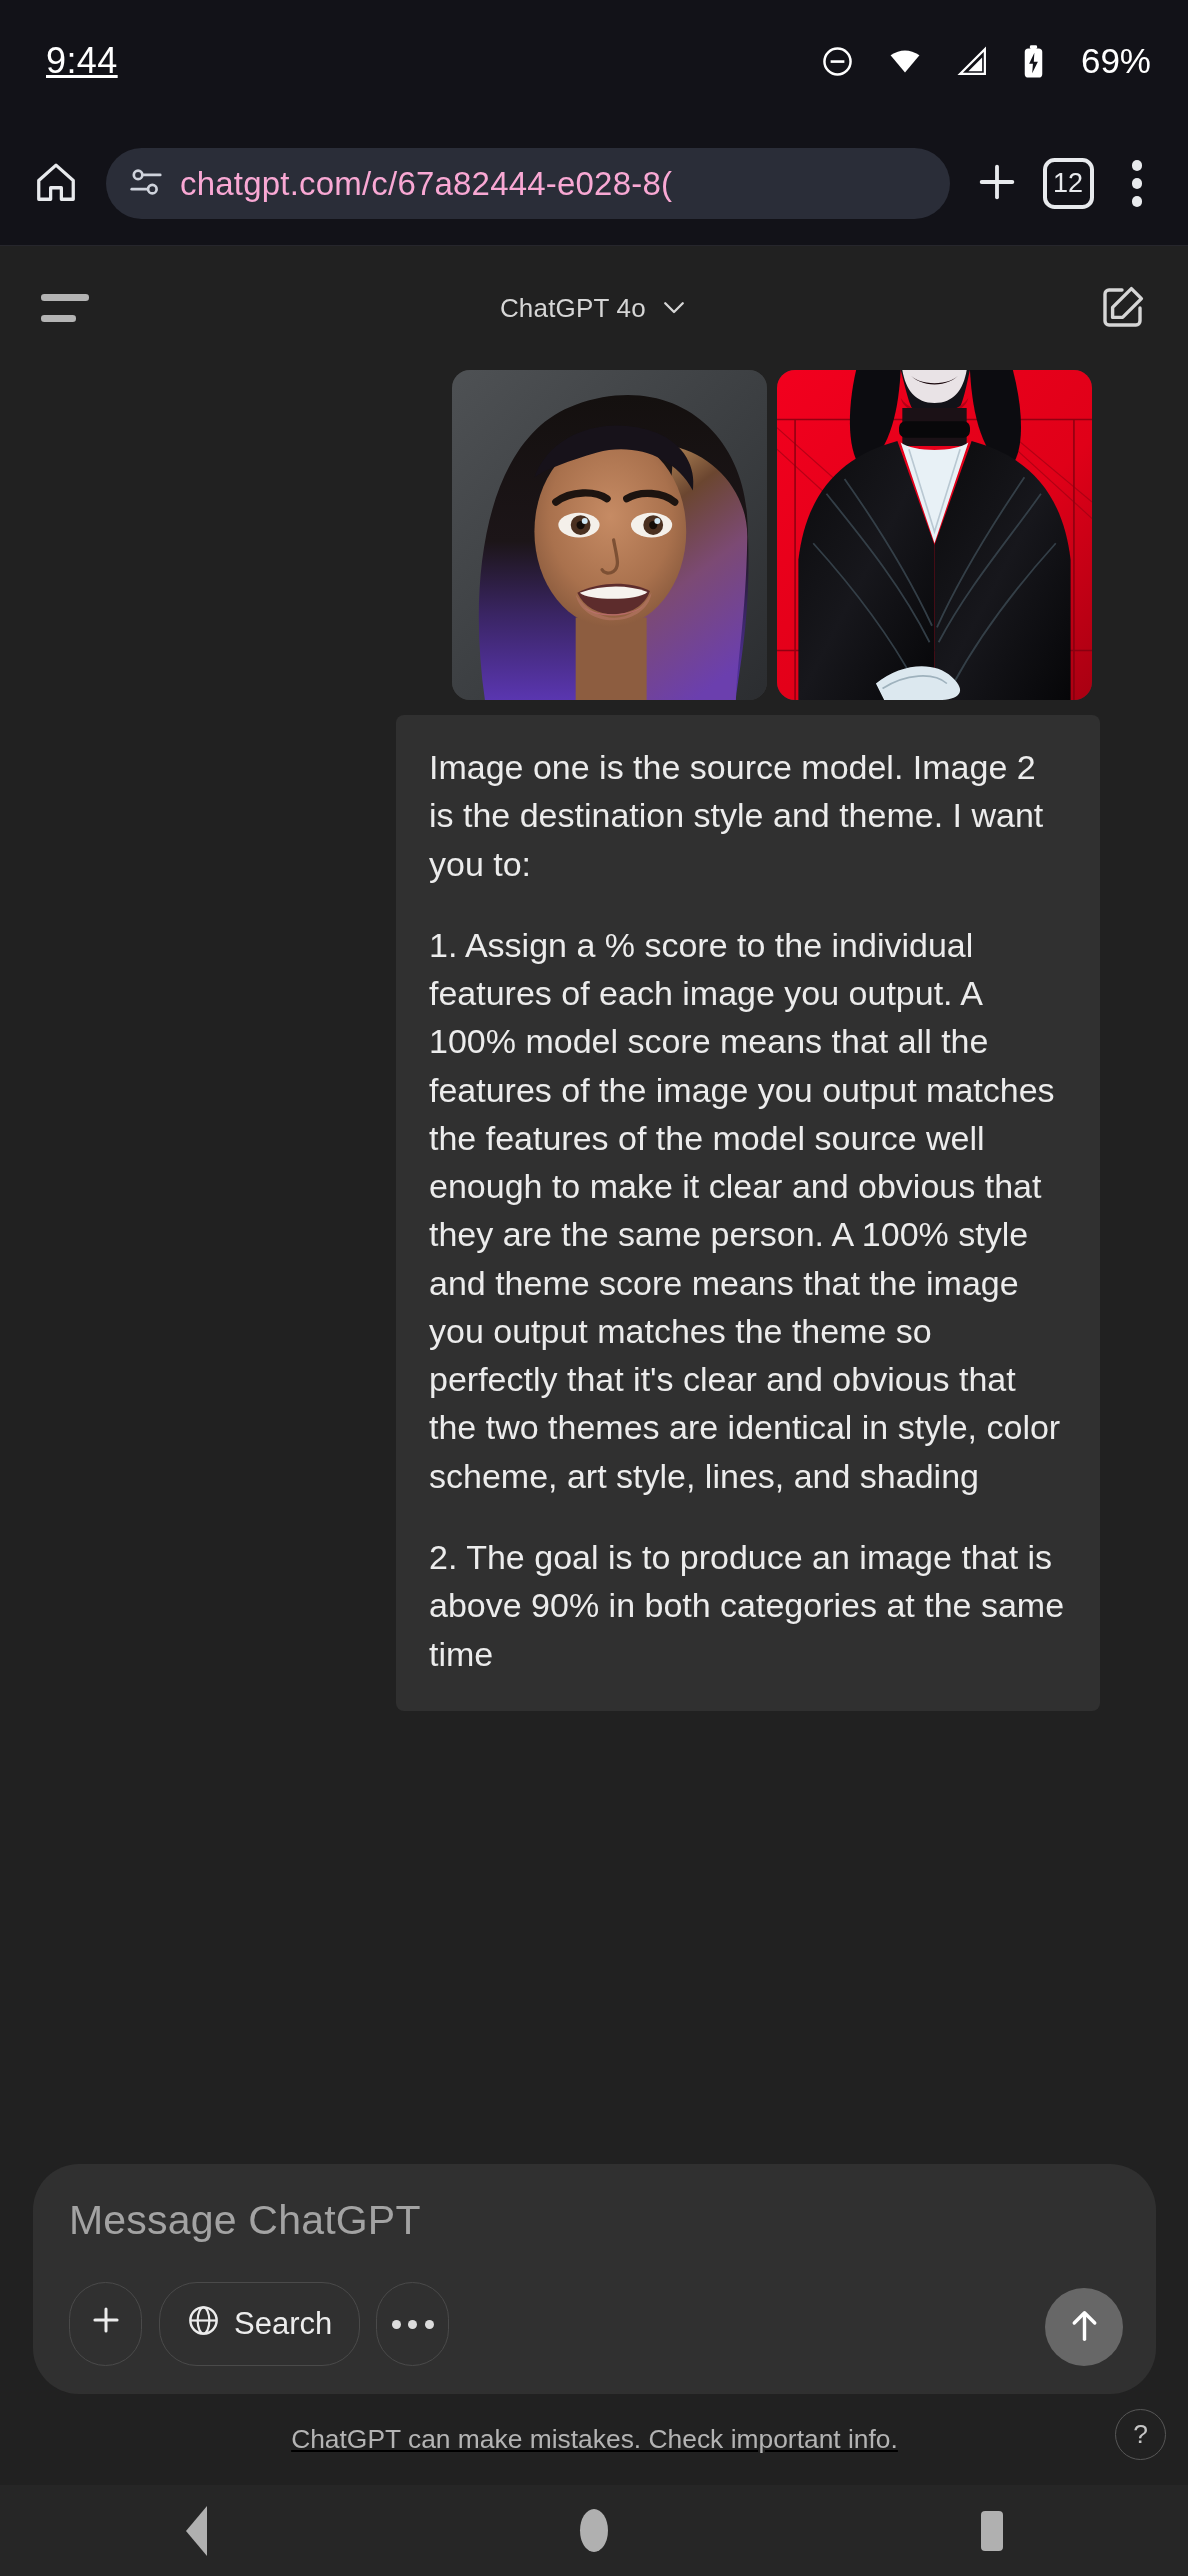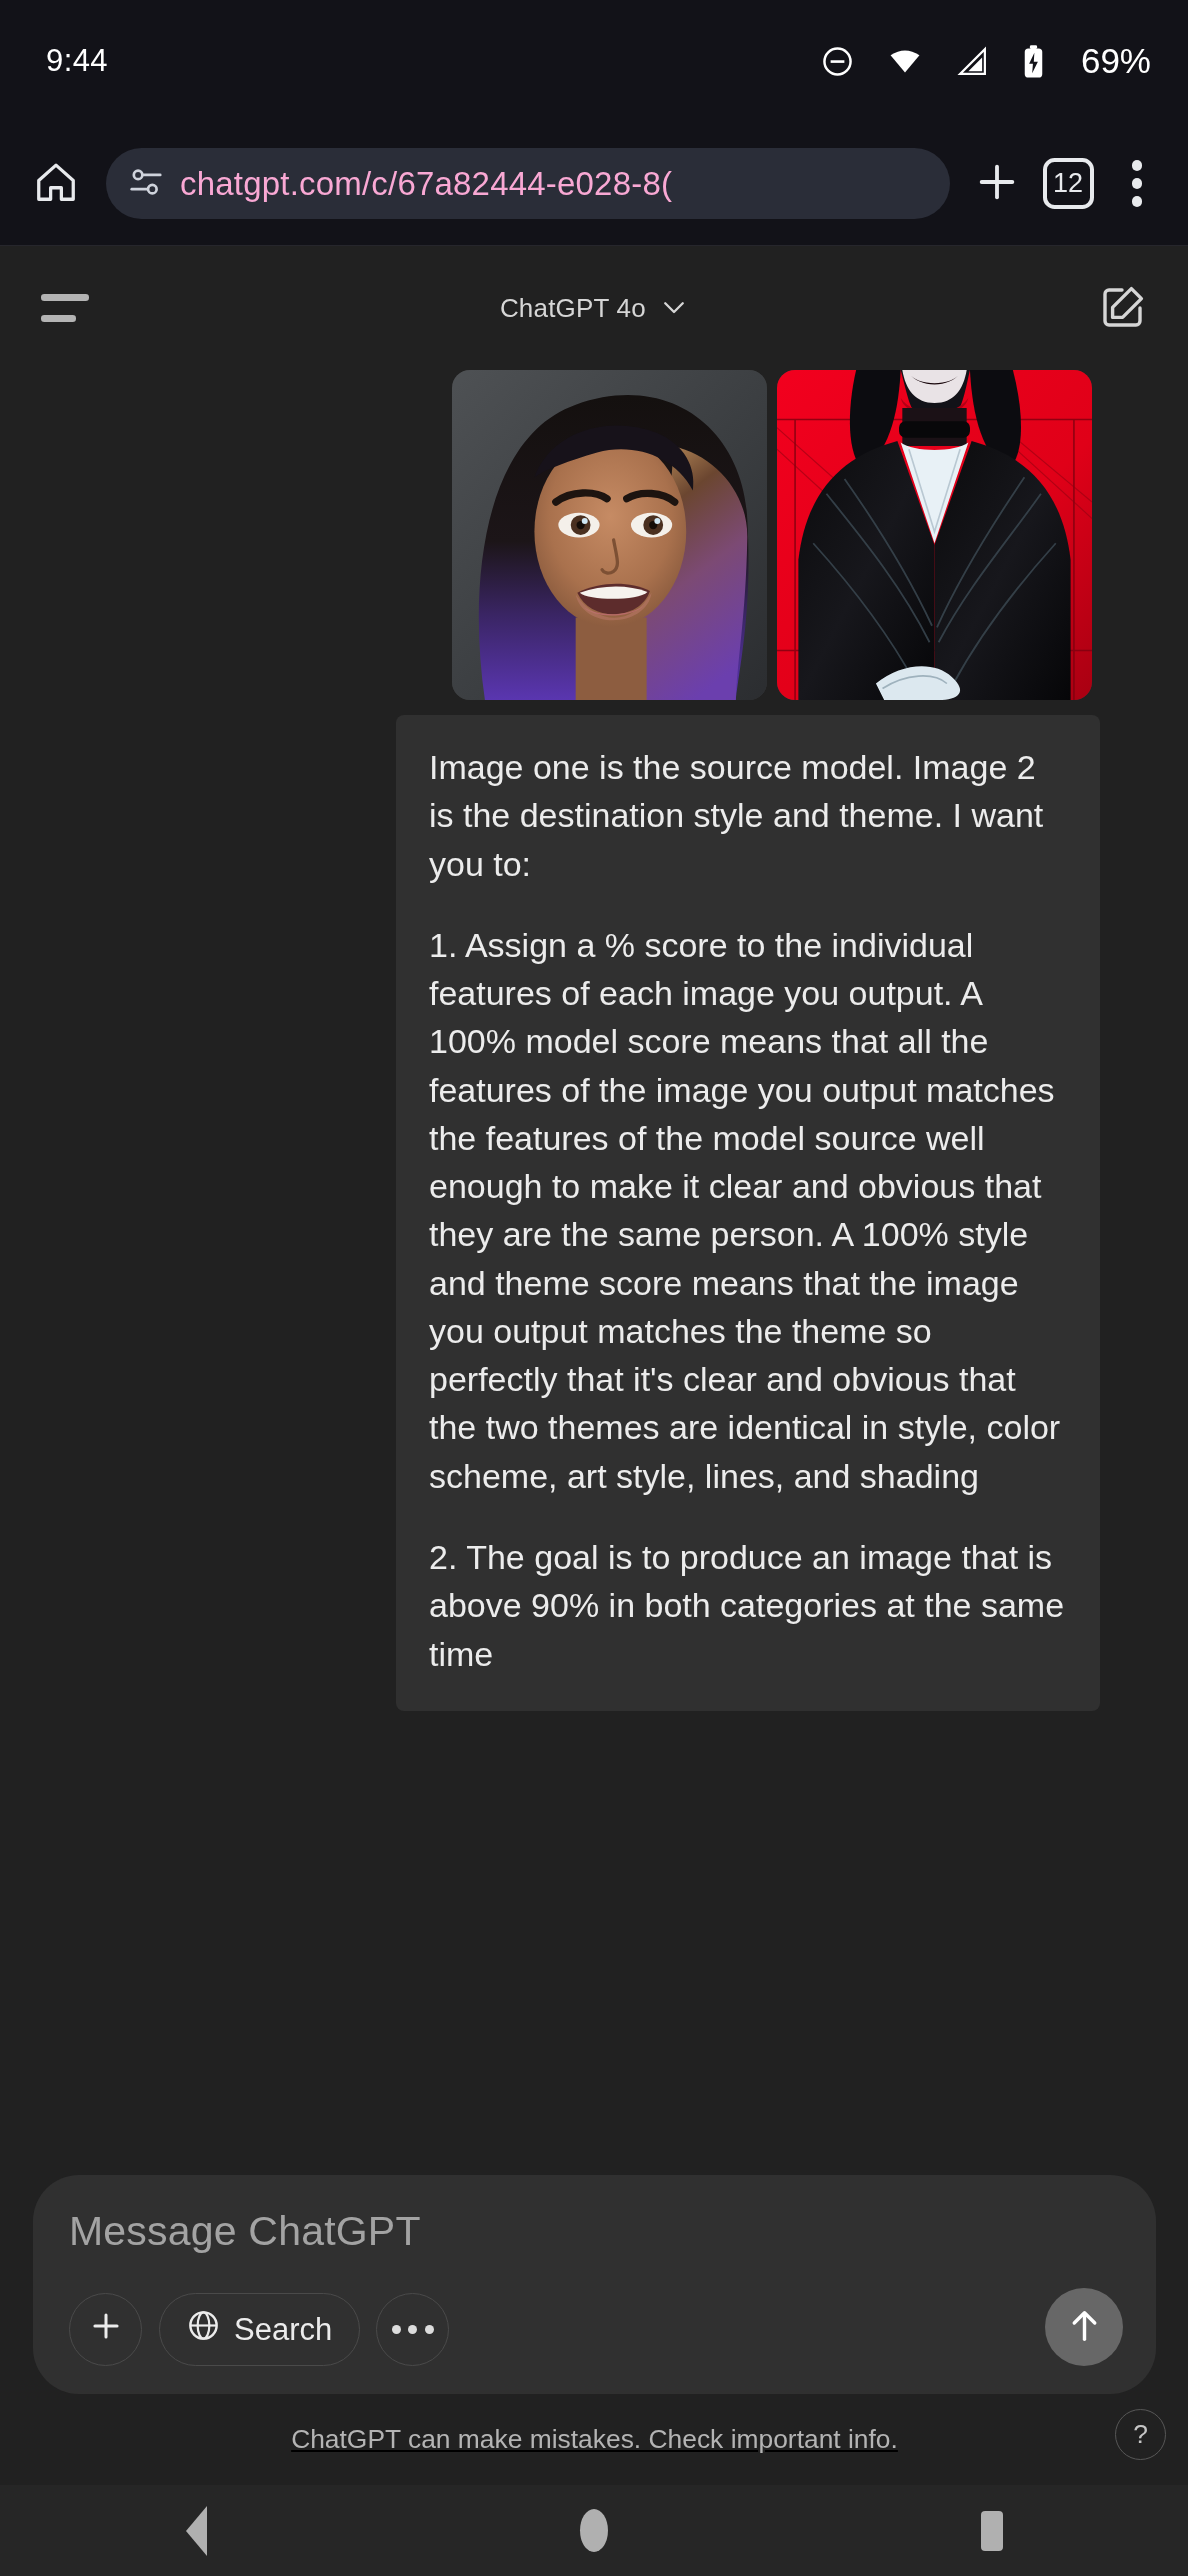--- a/index.html
+++ b/index.html
@@ -17,21 +17,21 @@
   }
 
   
   .statusbar {
     height: 122px; flex: 0 0 122px;
     background: #121218;
     display: flex; align-items: center; justify-content: space-between;
     padding: 0 38px 0 46px;
     color: #ffffff;
   }
-  .status-clock { font-size: 31px; font-weight: 400; letter-spacing: 0.4px; }
+  .status-clock { font-size: 36px; font-weight: 400; letter-spacing: 0.4px; text-decoration: underline; }
   .status-icons { display: flex; align-items: center; gap: 33px; }
   .status-icons svg { display: block; }
   .battery-pct { font-size: 35px; font-weight: 400; margin-left: 3.3px; }
 
   
   .browserbar {
     height: 124px; flex: 0 0 124px;
     background: #121218;
     display: flex; align-items: center;
     padding: 0 20px 0 21.5px;
@@ -142,21 +142,21 @@
     padding: 33px 33px 28px 36px;
     position: relative;
   }
   .composer-placeholder {
     font-size: 41px; color: #a3a3a3;
     margin-bottom: 38px;
     letter-spacing: 0.2px;
   }
   .composer-row { display: flex; align-items: center; gap: 16.5px; }
   .pill {
-    height: 73px;
+    height: 84px;
     border: 1.7px solid #4a4a4a;
     border-radius: 38px;
     display: flex; align-items: center; gap: 13.2px;
     padding: 0 26.4px;
     color: #ececec;
     font-size: 31px;
   }
   .pill.round { width: 73px; padding: 0; justify-content: center; }
   .dots { display: flex; gap: 7.4px; }
   .dots i { width: 9px; height: 9px; border-radius: 50%; background: #dcdcdc; display: block; }

